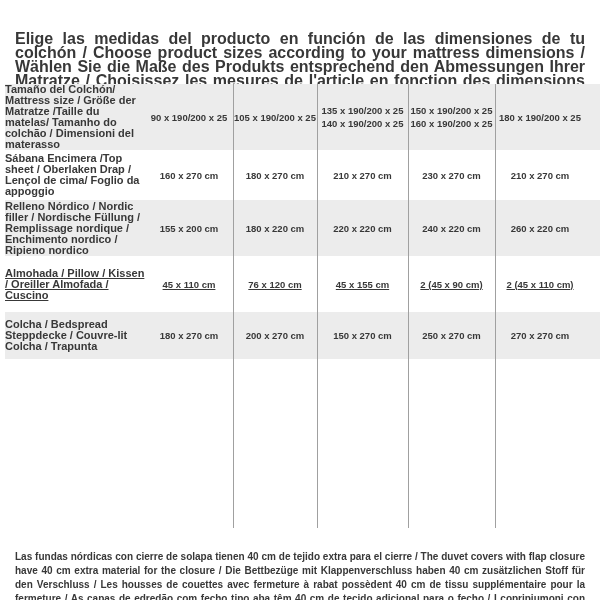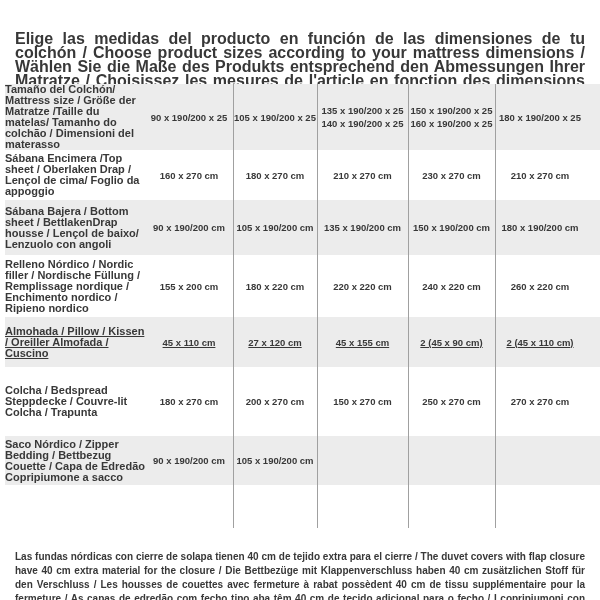--- a/index.html
+++ b/index.html
@@ -31,21 +31,21 @@
     padding:4px 6px 4px 13px; box-sizing:border-box;margin-top:40px;
   }
   td.val-cell {
     font-size:9.5px; line-height:13px; text-align:center;
     white-space:pre; box-sizing:border-box;
   }
   td.val-cell.last { padding-right:15px;text-align:center; }
 
   tr.r1 { height:56px; } tr.r2 { height:54px; } tr.r3 { height:42px; }
   tr.r4 { height:55px; } tr.r5 { height:56px; } tr.r6 { height:50px;text-decoration:underline; }
-  tr.r7 { height:63px;border-radius:23px; } tr.r8 { height:49px; }
+  tr.r7 { height:47px;border-radius:23px; } tr.r8 { height:49px; }
 
   .vline {
     position:absolute; top:3px; height:444px; width:1px;
     background:var(--divider-color, #a0a0a0);
     pointer-events:none;
   }
   .vline.v1 { left:228px; } .vline.v2 { left:312px; }
   .vline.v3 { left:403px; } .vline.v4 { left:490px; }
 
   .footnote {
@@ -83,59 +83,43 @@
           <td class="val-cell last">180 x 190/200 x 25</td>
         </tr>
         <tr class="r3">
           <td class="label-cell">Sábana Encimera /Top sheet / Oberlaken Drap / Lençol de cima/ Foglio da appoggio</td>
           <td class="val-cell">160 x 270 cm</td>
           <td class="val-cell">180 x 270 cm</td>
           <td class="val-cell">210 x 270 cm</td>
           <td class="val-cell">230 x 270 cm</td>
           <td class="val-cell last">210 x 270 cm</td>
         </tr>
-        <tr class="r4">
-          <td class="label-cell">Sábana Bajera / Bottom sheet / BettlakenDrap housse / Lençol de baixo/ Lenzuolo con angoli</td>
-          <td class="val-cell">90 x 190/200 cm</td>
-          <td class="val-cell">105 x 190/200 cm</td>
-          <td class="val-cell">135 x 190/200 cm</td>
-          <td class="val-cell">150 x 190/200 cm</td>
-          <td class="val-cell last">180 x 190/200 cm</td>
-        </tr>
         <tr class="r5">
           <td class="label-cell">Relleno Nórdico / Nordic filler / Nordische Füllung / Remplissage nordique / Enchimento nordico / Ripieno nordico</td>
           <td class="val-cell">155 x 200 cm</td>
           <td class="val-cell">180 x 220 cm</td>
           <td class="val-cell">220 x 220 cm</td>
           <td class="val-cell">240 x 220 cm</td>
           <td class="val-cell last">260 x 220 cm</td>
         </tr>
         <tr class="r6">
           <td class="label-cell">Almohada  / Pillow / Kissen / Oreiller Almofada / Cuscino</td>
           <td class="val-cell">45 x 110 cm</td>
-          <td class="val-cell">27 x 120 cm</td>
+          <td class="val-cell">76 x 120 cm</td>
           <td class="val-cell">45 x 155 cm</td>
           <td class="val-cell">2 (45 x 90 cm)</td>
           <td class="val-cell last">2 (45 x 110 cm)</td>
         </tr>
         <tr class="r7">
           <td class="label-cell">Colcha / Bedspread Steppdecke / Couvre-lit Colcha / Trapunta</td>
           <td class="val-cell">180 x 270 cm</td>
           <td class="val-cell">200 x 270 cm</td>
           <td class="val-cell">150 x 270 cm</td>
           <td class="val-cell">250 x 270 cm</td>
           <td class="val-cell last">270 x 270 cm</td>
-        </tr>
-        <tr class="r8">
-          <td class="label-cell">Saco Nórdico / Zipper Bedding / Bettbezug Couette  / Capa de Edredão Copripiumone a sacco</td>
-          <td class="val-cell">90 x 190/200 cm</td>
-          <td class="val-cell">105 x 190/200 cm</td>
-          <td class="val-cell"></td>
-          <td class="val-cell"></td>
-          <td class="val-cell last"></td>
         </tr>
       </tbody>
     </table>
     <div class="vline v1"></div>
     <div class="vline v2"></div>
     <div class="vline v3"></div>
     <div class="vline v4"></div>
   </div>
 
   <p class="footnote">Las fundas nórdicas con cierre de solapa tienen 40 cm de tejido extra para el cierre  / The duvet covers with flap closure have 40 cm extra material for the closure / Die Bettbezüge mit Klappenverschluss haben 40 cm zusätzlichen Stoff für den Verschluss / Les housses de couettes avec fermeture à rabat possèdent 40 cm de tissu supplémentaire pour la fermeture / As capas de edredão com fecho tipo aba têm 40 cm de tecido adicional para o fecho / I copripiumoni con chiusura a patta hanno 40 cm di tessuto extra per la chiusura</p>

